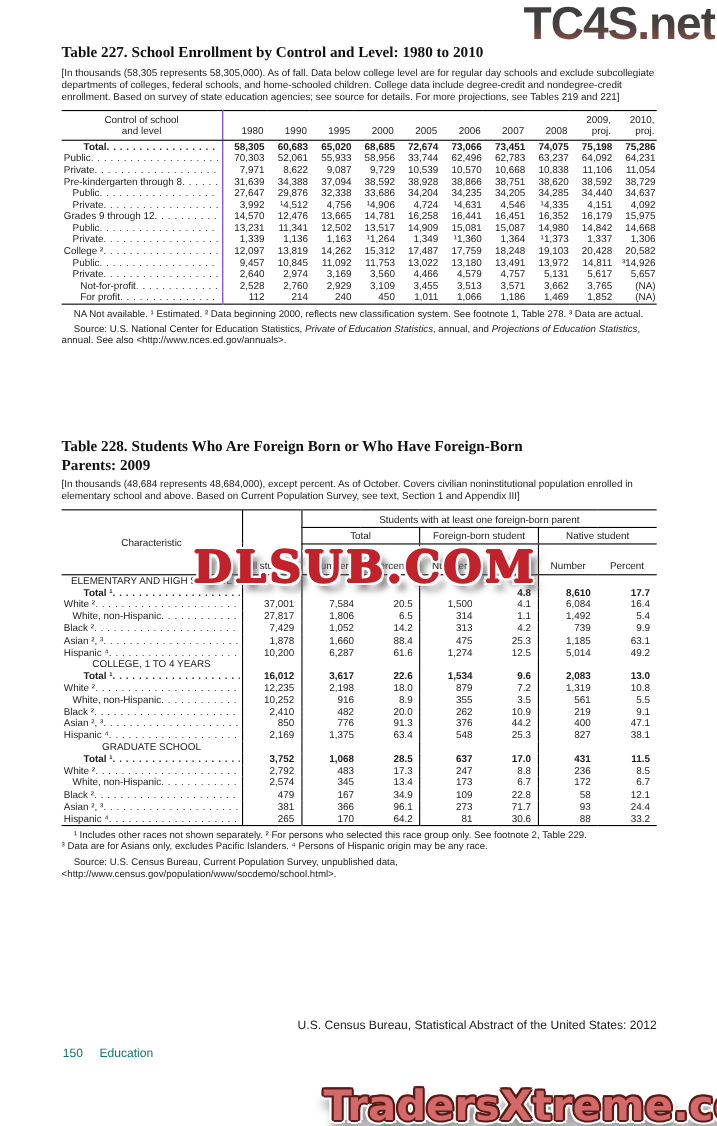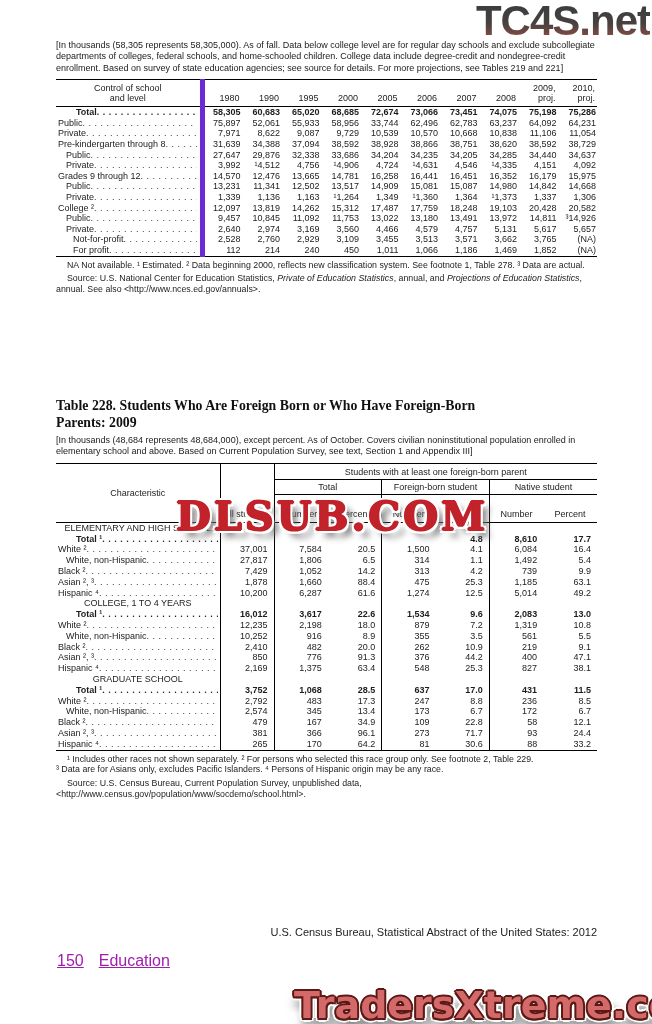--- a/index.html
+++ b/index.html
@@ -11,21 +11,21 @@
   h1,h2{font-family:"Liberation Serif",serif;font-weight:700;font-size:13.8px;line-height:16.5px;margin:0 0 4px;color:#111;}
   .intro{font-size:9px;line-height:11.4px;margin:0 0 5px;color:#1a1a1a;}
   table{border-collapse:collapse;table-layout:fixed;width:541px;font-size:9px;}
   #t227{border-top:1.5px solid #000;border-bottom:1.5px solid #000;margin-top:2px;}
   #t228{border-top:1.5px solid #000;border-bottom:1.5px solid #000;margin-top:2px;}
   th{font-weight:400;}
   
   #t227 thead th{border-bottom:1.5px solid #000;vertical-align:bottom;white-space:pre-line;
                  line-height:10px;padding:3px 2px 3px 0;}
   #t227 thead th.lbl{text-align:center;vertical-align:middle;padding:3px 0;}
-  #t227 th.lbl,#t227 td.lbl{border-right:5px solid #6d28d9;}
+  #t227 th.lbl,#t227 td.lbl{border-right:1px solid #6d28d9;}
   #t227 thead th.num{text-align:right;}
   #t227 tbody td{line-height:10.6px;padding:0 1px 0 0;}
   
   #t228 thead th{white-space:pre-line;line-height:10px;}
   .lblh{border-right:1px solid #000;border-bottom:1.5px solid #000;vertical-align:middle;text-align:center;}
   .allstu{border-right:1px solid #000;border-bottom:1.5px solid #000;vertical-align:bottom;text-align:center;padding:0 0 3px;}
   .spanner{border-bottom:1px solid #000;text-align:center;padding:3px 0 2px;}
   .grp{border-bottom:1px solid #000;text-align:center;padding:2px 0;}
   .np{text-align:center;padding:14px 0 3px;border-bottom:1.5px solid #000;}
   .bL{border-left:1px solid #000;}
@@ -40,21 +40,21 @@
   .sectxt{display:block;text-align:center;}
   .lblflex{display:flex;align-items:baseline;overflow:hidden;padding-right:2px;}
   .lt{white-space:nowrap;}
   .i0{padding-left:2px;}.i1{padding-left:10px;}.i2{padding-left:17px;}.i3{padding-left:20px;}
   .dots{flex:1;white-space:nowrap;overflow:hidden;color:#2a2a2a;letter-spacing:.5px;}
   .dots::after{content:". . . . . . . . . . . . . . . . . . . . . . . . . . . . . . . . . . . . . . . . . . . . . . . . . .";}
   .fn{font-size:8.8px;line-height:10.7px;margin:3px 0 0;text-indent:11px;}
   .fn.noind{text-indent:0;margin-top:0;}
   .fn i{font-style:italic;}
   
-  .pageno{position:absolute;left:57px;top:952px;font-size:16px;color:#a21caf;text-decoration:underline;}
+  .pageno{position:absolute;left:57px;top:952px;font-size:11px;color:#0f766e;}
   .pageno .sect{margin-left:15px;}
   .census{position:absolute;left:0;top:926px;width:597px;text-align:right;font-size:11px;color:#222;z-index:1;}
   
   .wm-top{position:absolute;top:-2px;right:2px;z-index:5;font-size:42px;font-weight:800;letter-spacing:-1px;
           line-height:46px;font-family:"Liberation Sans",sans-serif;color:#6a4a44;
           background:linear-gradient(180deg,#3d3d3d 15%,#474140 55%,#7c4a42 80%,#c8a098 100%);}
   @supports ((-webkit-background-clip:text) or (background-clip:text)){
     .wm-top{-webkit-background-clip:text;background-clip:text;color:transparent;}
   }
   .wm-mid{position:absolute;left:176px;top:492px;z-index:6;font-family:"DejaVu Serif",serif;font-weight:700;
@@ -72,20 +72,21 @@
             0 10px 9px rgba(115,115,115,.9),9px 10px 9px rgba(115,115,115,.8);}
 </style>
 </head>
 <body>
 
 <div class="page">
 
   <div class="wm-top">TC4S.net</div>
 
   <section class="block b227">
+    <h1>Table 227. School Enrollment by Control and Level: 1980 to 2010</h1>
     <p class="intro">[In thousands (58,305 represents 58,305,000). As of fall. Data below college level are for regular day schools and exclude subcollegiate departments of colleges, federal schools, and home-schooled children. College data include degree-credit and nondegree-credit enrollment. Based on survey of state education agencies; see source for details. For more projections, see Tables 219 and 221]</p>
     <table id="t227">
       <colgroup>
         <col style="width:146px">
         <col>
           <col>
           <col>
           <col>
           <col>
           <col>
@@ -131,21 +132,21 @@
             <td class="num">75,198</td>
             <td class="num">75,286</td>
           </tr>
           <tr class="gap">
             <td class="lbl">
               <div class="lblflex">
                 <span class="lt i0">Public</span>
                 <span class="dots"></span>
               </div>
             </td>
-            <td class="num">75,897</td>
+            <td class="num">70,303</td>
             <td class="num">52,061</td>
             <td class="num">55,933</td>
             <td class="num">58,956</td>
             <td class="num">33,744</td>
             <td class="num">62,496</td>
             <td class="num">62,783</td>
             <td class="num">63,237</td>
             <td class="num">64,092</td>
             <td class="num">64,231</td>
           </tr>

